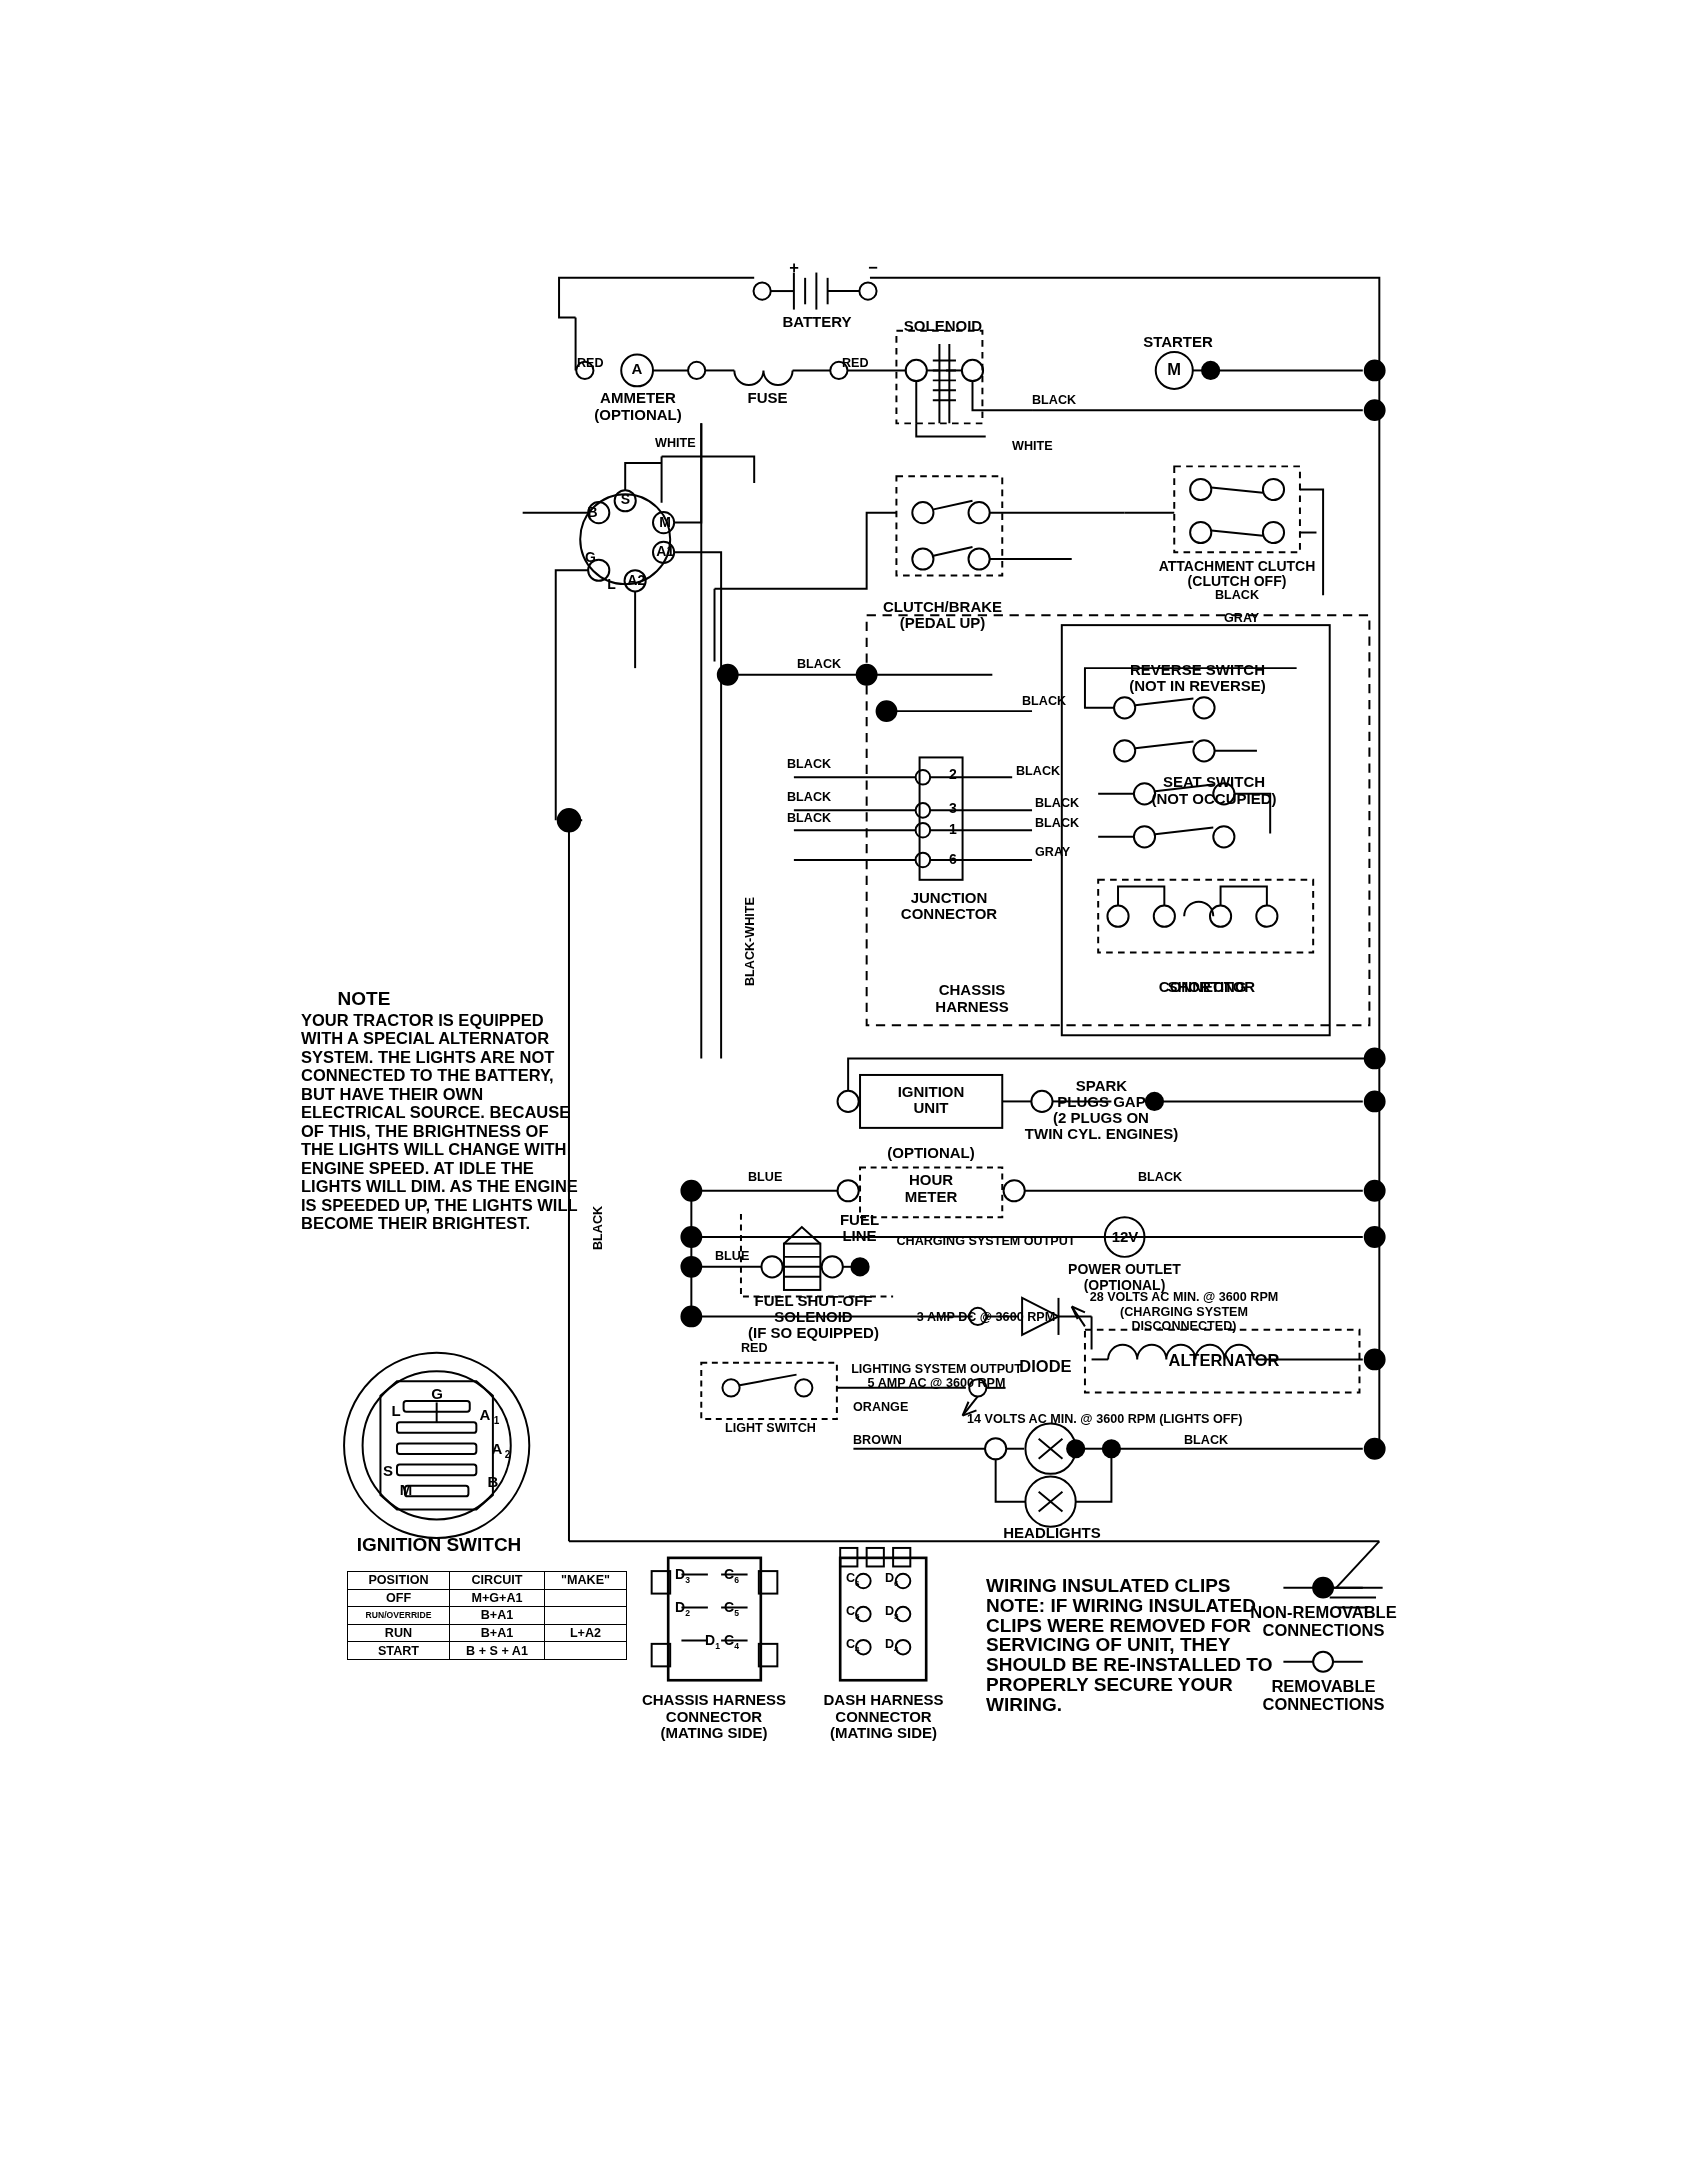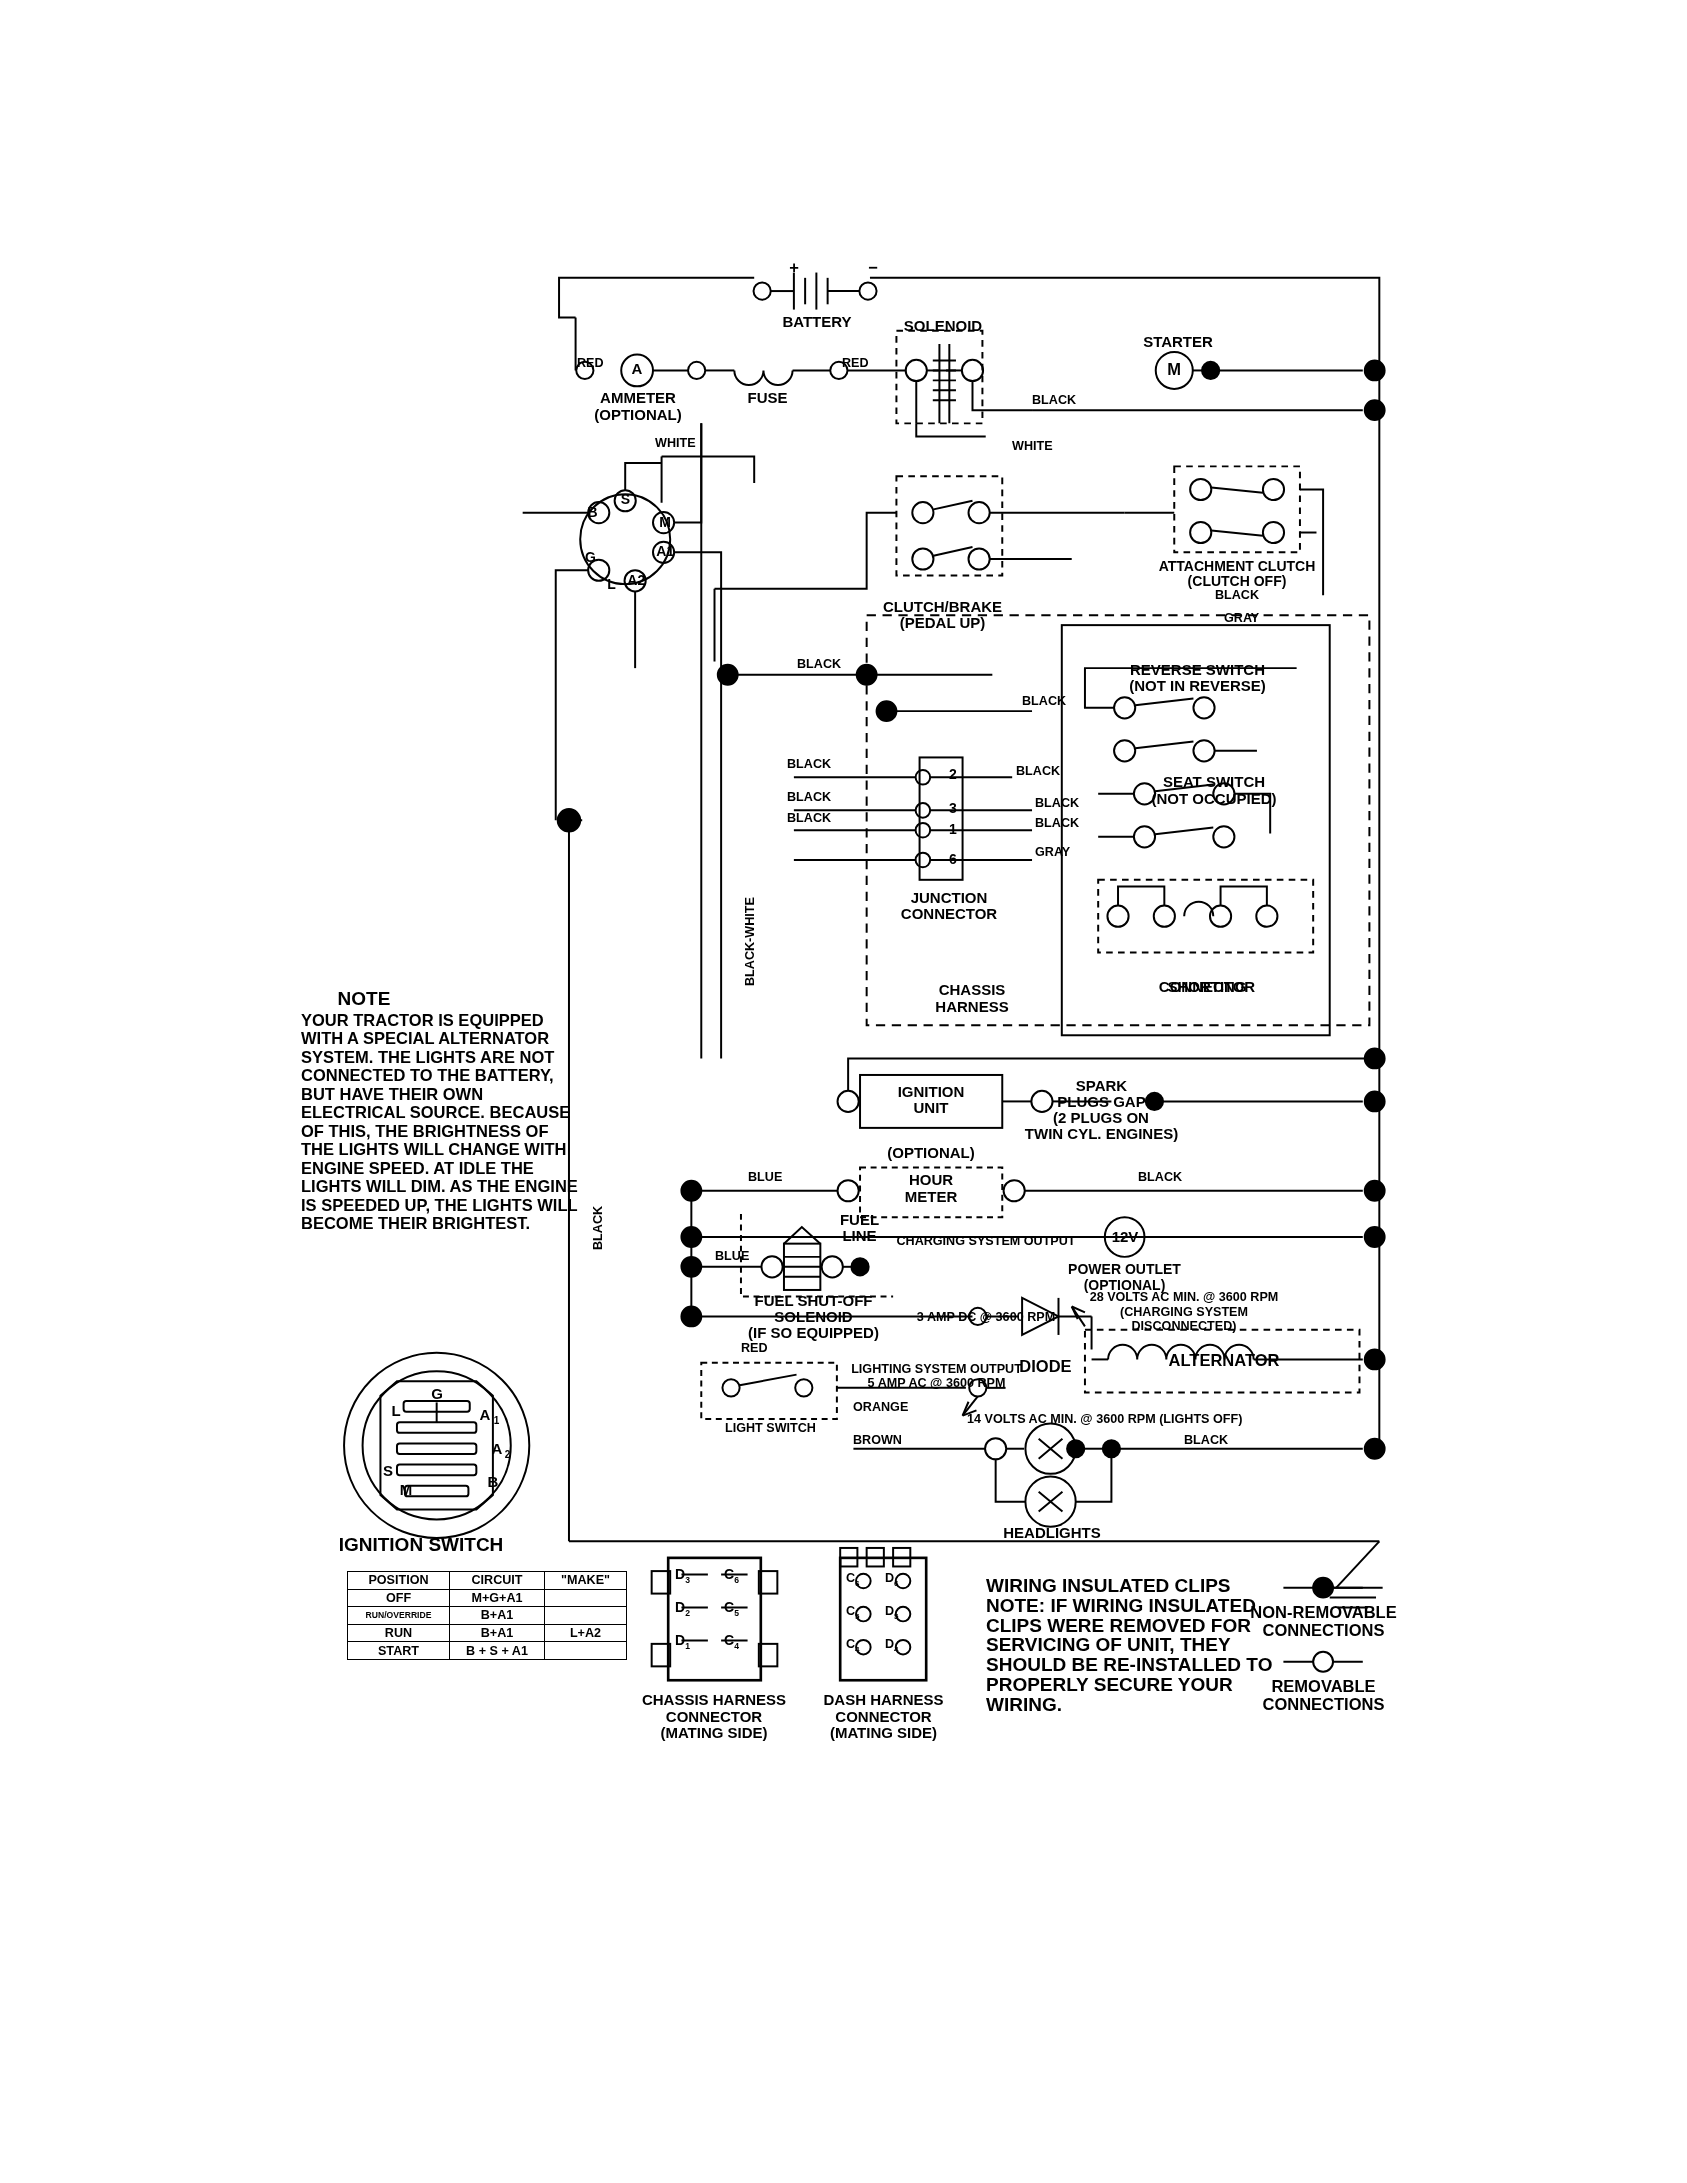--- a/index.html
+++ b/index.html
@@ -423,21 +423,21 @@
 <div class="lbl s13 b c" style="left:427px; top:1386px; width:20px;">G</div>
 <div class="lbl s13 b c" style="left:386px; top:1403px; width:20px;">L</div>
 <div class="lbl s13 b c" style="left:475px; top:1407px; width:20px;">A</div>
 <div class="lbl s9 b c" style="left:490px; top:1416px; width:13.2px;">1</div>
 <div class="lbl s13 b c" style="left:487px; top:1441px; width:20px;">A</div>
 <div class="lbl s9 b c" style="left:501px; top:1450px; width:13.2px;">2</div>
 <div class="lbl s13 b c" style="left:378px; top:1463px; width:20px;">S</div>
 <div class="lbl s13 b c" style="left:396px; top:1482px; width:20px;">M</div>
 <div class="lbl s13 b c" style="left:483px; top:1474px; width:20px;">B</div>
 
-<div class="lbl s16 b c" style="left:315px; top:1535px; width:212px;">IGNITION SWITCH</div>
+<div class="lbl s16 b c" style="left:333px; top:1535px; width:212px;">IGNITION SWITCH</div>
 
 <table class="pos" style="left:327px; top:1571px;">
   <tbody>
         <tr>
     <td style="width:93px;">POSITION</td>
     <td style="width:86px;">CIRCUIT</td>
     <td style="width:73px;">"MAKE"</td>
   </tr>
   <tr>
     <td>OFF</td>
@@ -457,21 +457,21 @@
   <tr>
     <td>START</td>
     <td>B + S + A1</td>
     <td></td>
   </tr>
 </tbody>
     </table>
 
 <div class="lbl s12 b l" style="left:675px; top:1567px;"><span>D</span><sub style="font-size:8.6px">3</sub></div>
 <div class="lbl s12 b l" style="left:675px; top:1600px;"><span>D</span><sub style="font-size:8.6px">2</sub></div>
-<div class="lbl s12 b l" style="left:675px; top:1633px;"><span>D</span><sub style="font-size:8.6px">1</sub></div>
+<div class="lbl s12 b l" style="left:705px; top:1633px;"><span>D</span><sub style="font-size:8.6px">1</sub></div>
 <div class="lbl s12 b l" style="left:724px; top:1567px;"><span>C</span><sub style="font-size:8.6px">6</sub></div>
 <div class="lbl s12 b l" style="left:724px; top:1600px;"><span>C</span><sub style="font-size:8.6px">5</sub></div>
 <div class="lbl s12 b l" style="left:724px; top:1633px;"><span>C</span><sub style="font-size:8.6px">4</sub></div>
 
 <div class="lbl s11 b l" style="left:846px; top:1572px;"><span>C</span><sub style="font-size:8px">6</sub></div>
 <div class="lbl s11 b l" style="left:885px; top:1572px;"><span>D</span><sub style="font-size:8px">6</sub></div>
 <div class="lbl s11 b l" style="left:846px; top:1605px;"><span>C</span><sub style="font-size:8px">5</sub></div>
 <div class="lbl s11 b l" style="left:885px; top:1605px;"><span>D</span><sub style="font-size:8px">5</sub></div>
 <div class="lbl s11 b l" style="left:846px; top:1638px;"><span>C</span><sub style="font-size:8px">4</sub></div>
 <div class="lbl s11 b l" style="left:885px; top:1638px;"><span>D</span><sub style="font-size:8px">4</sub></div>

